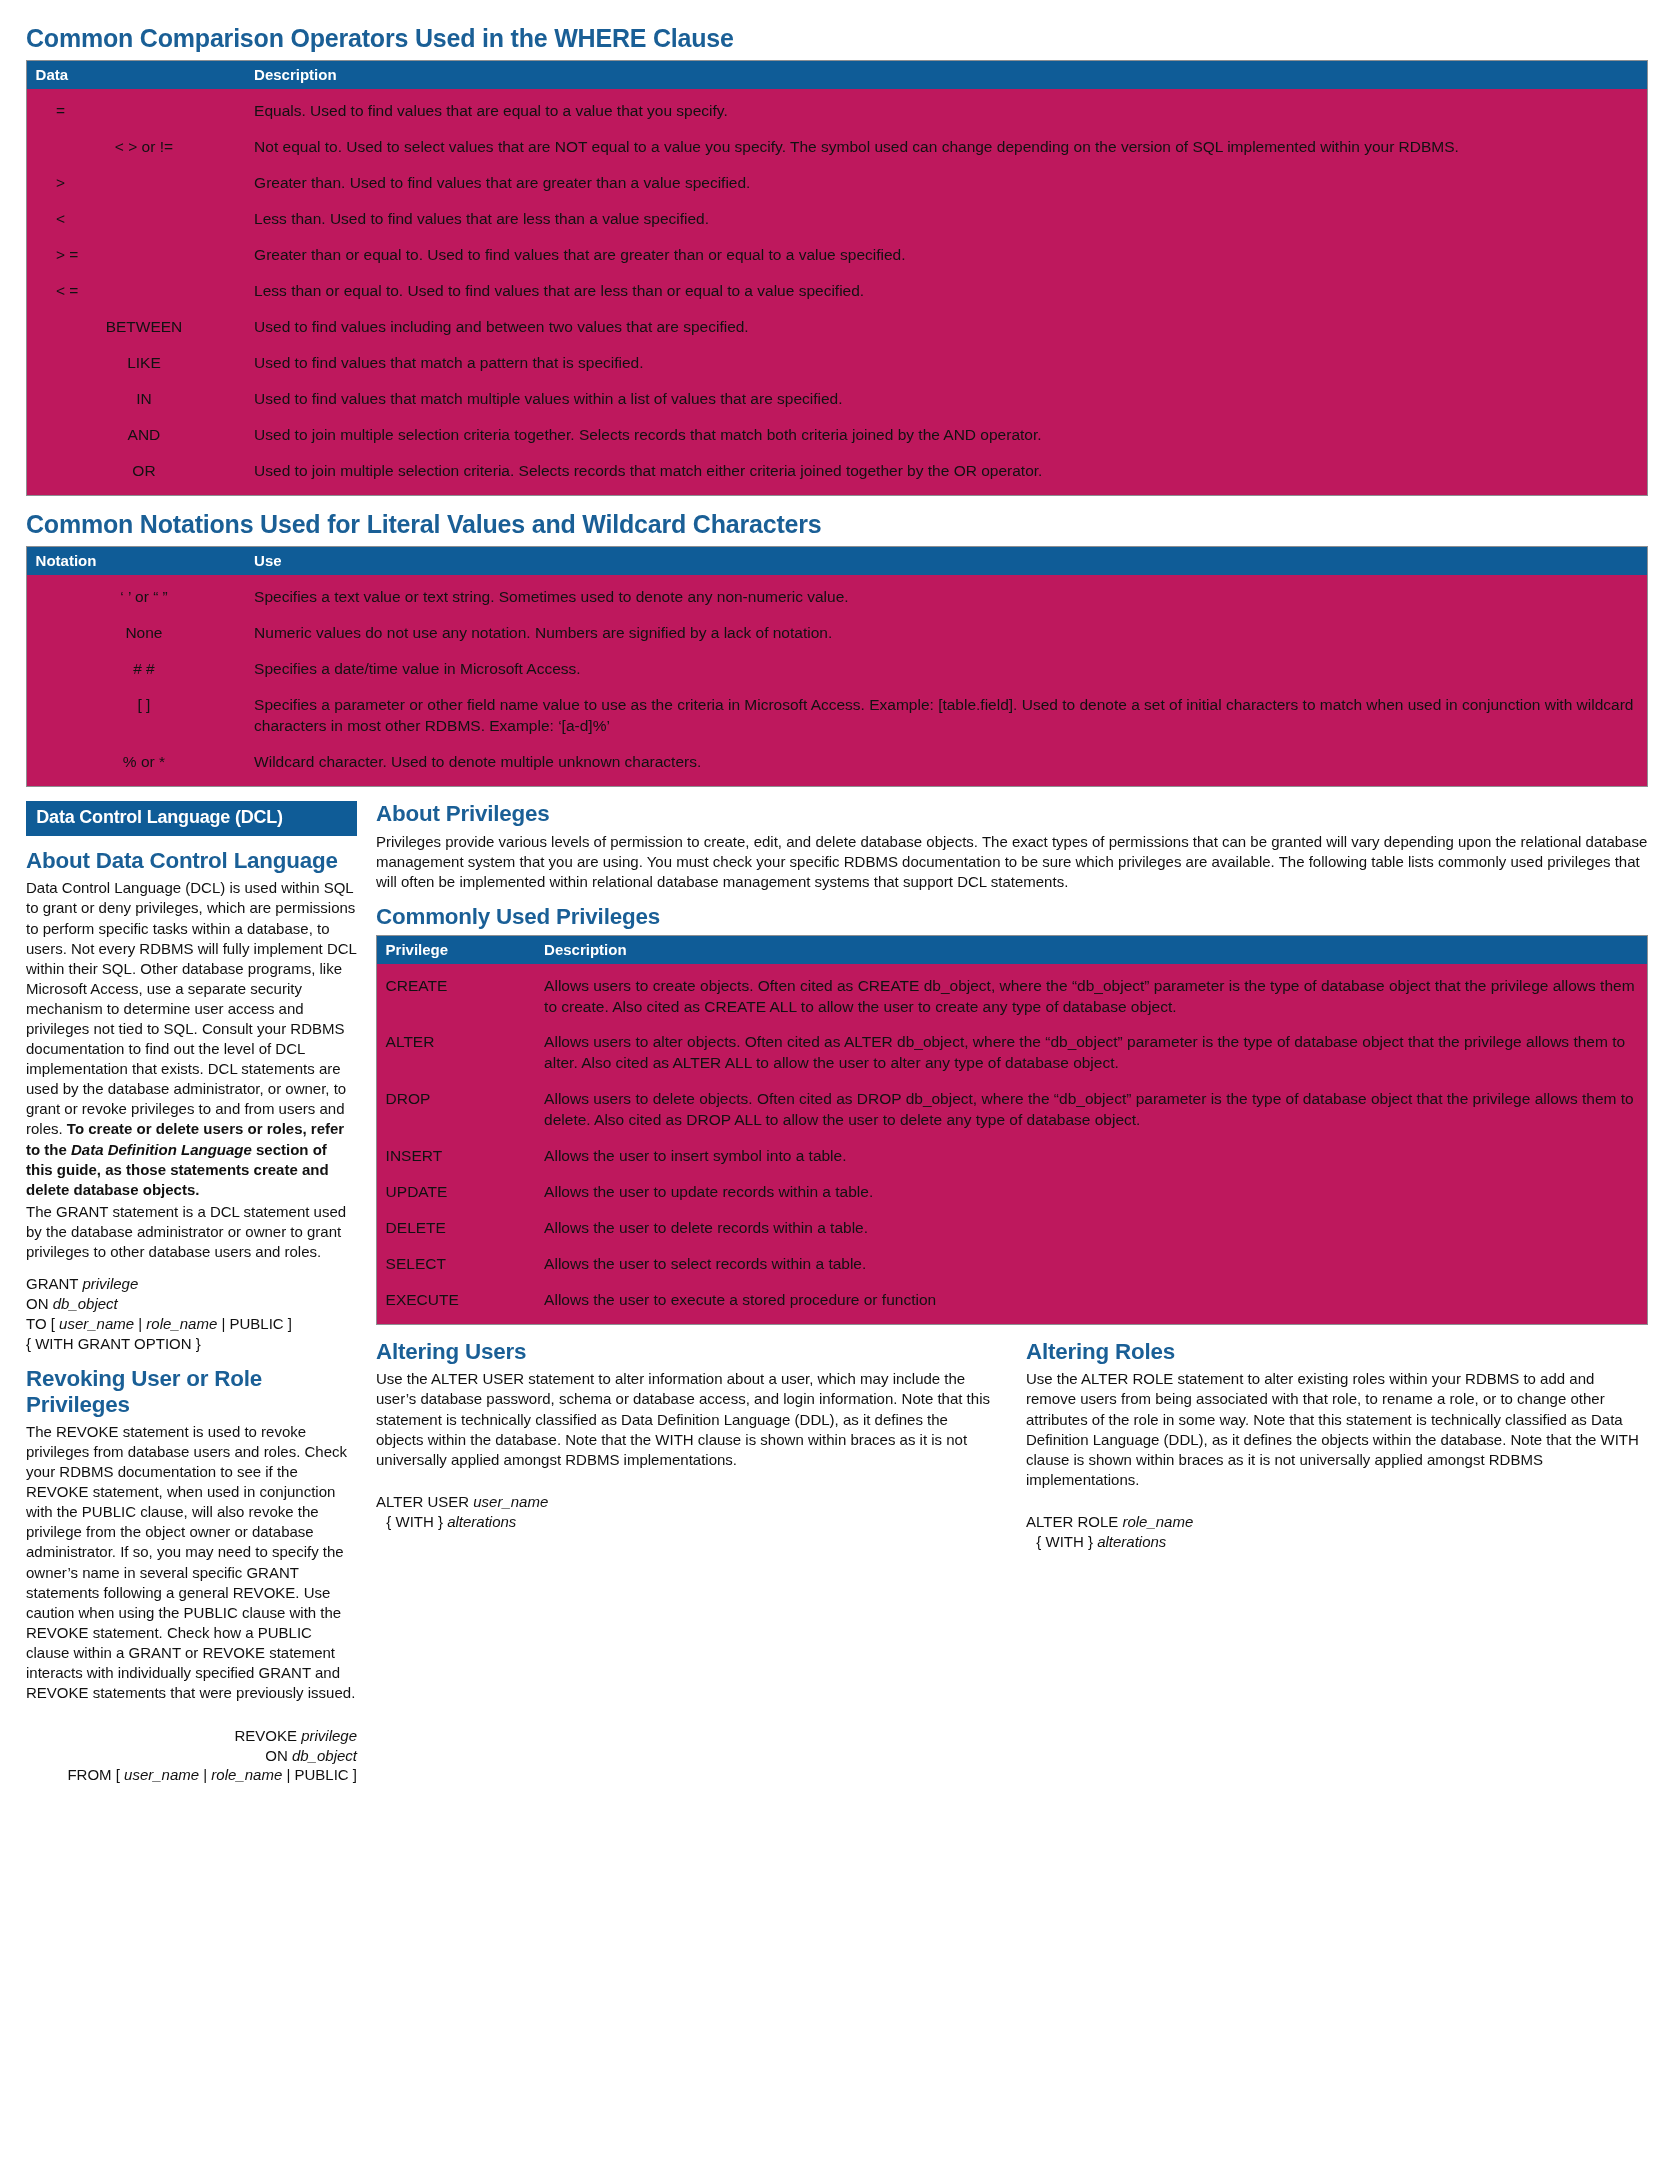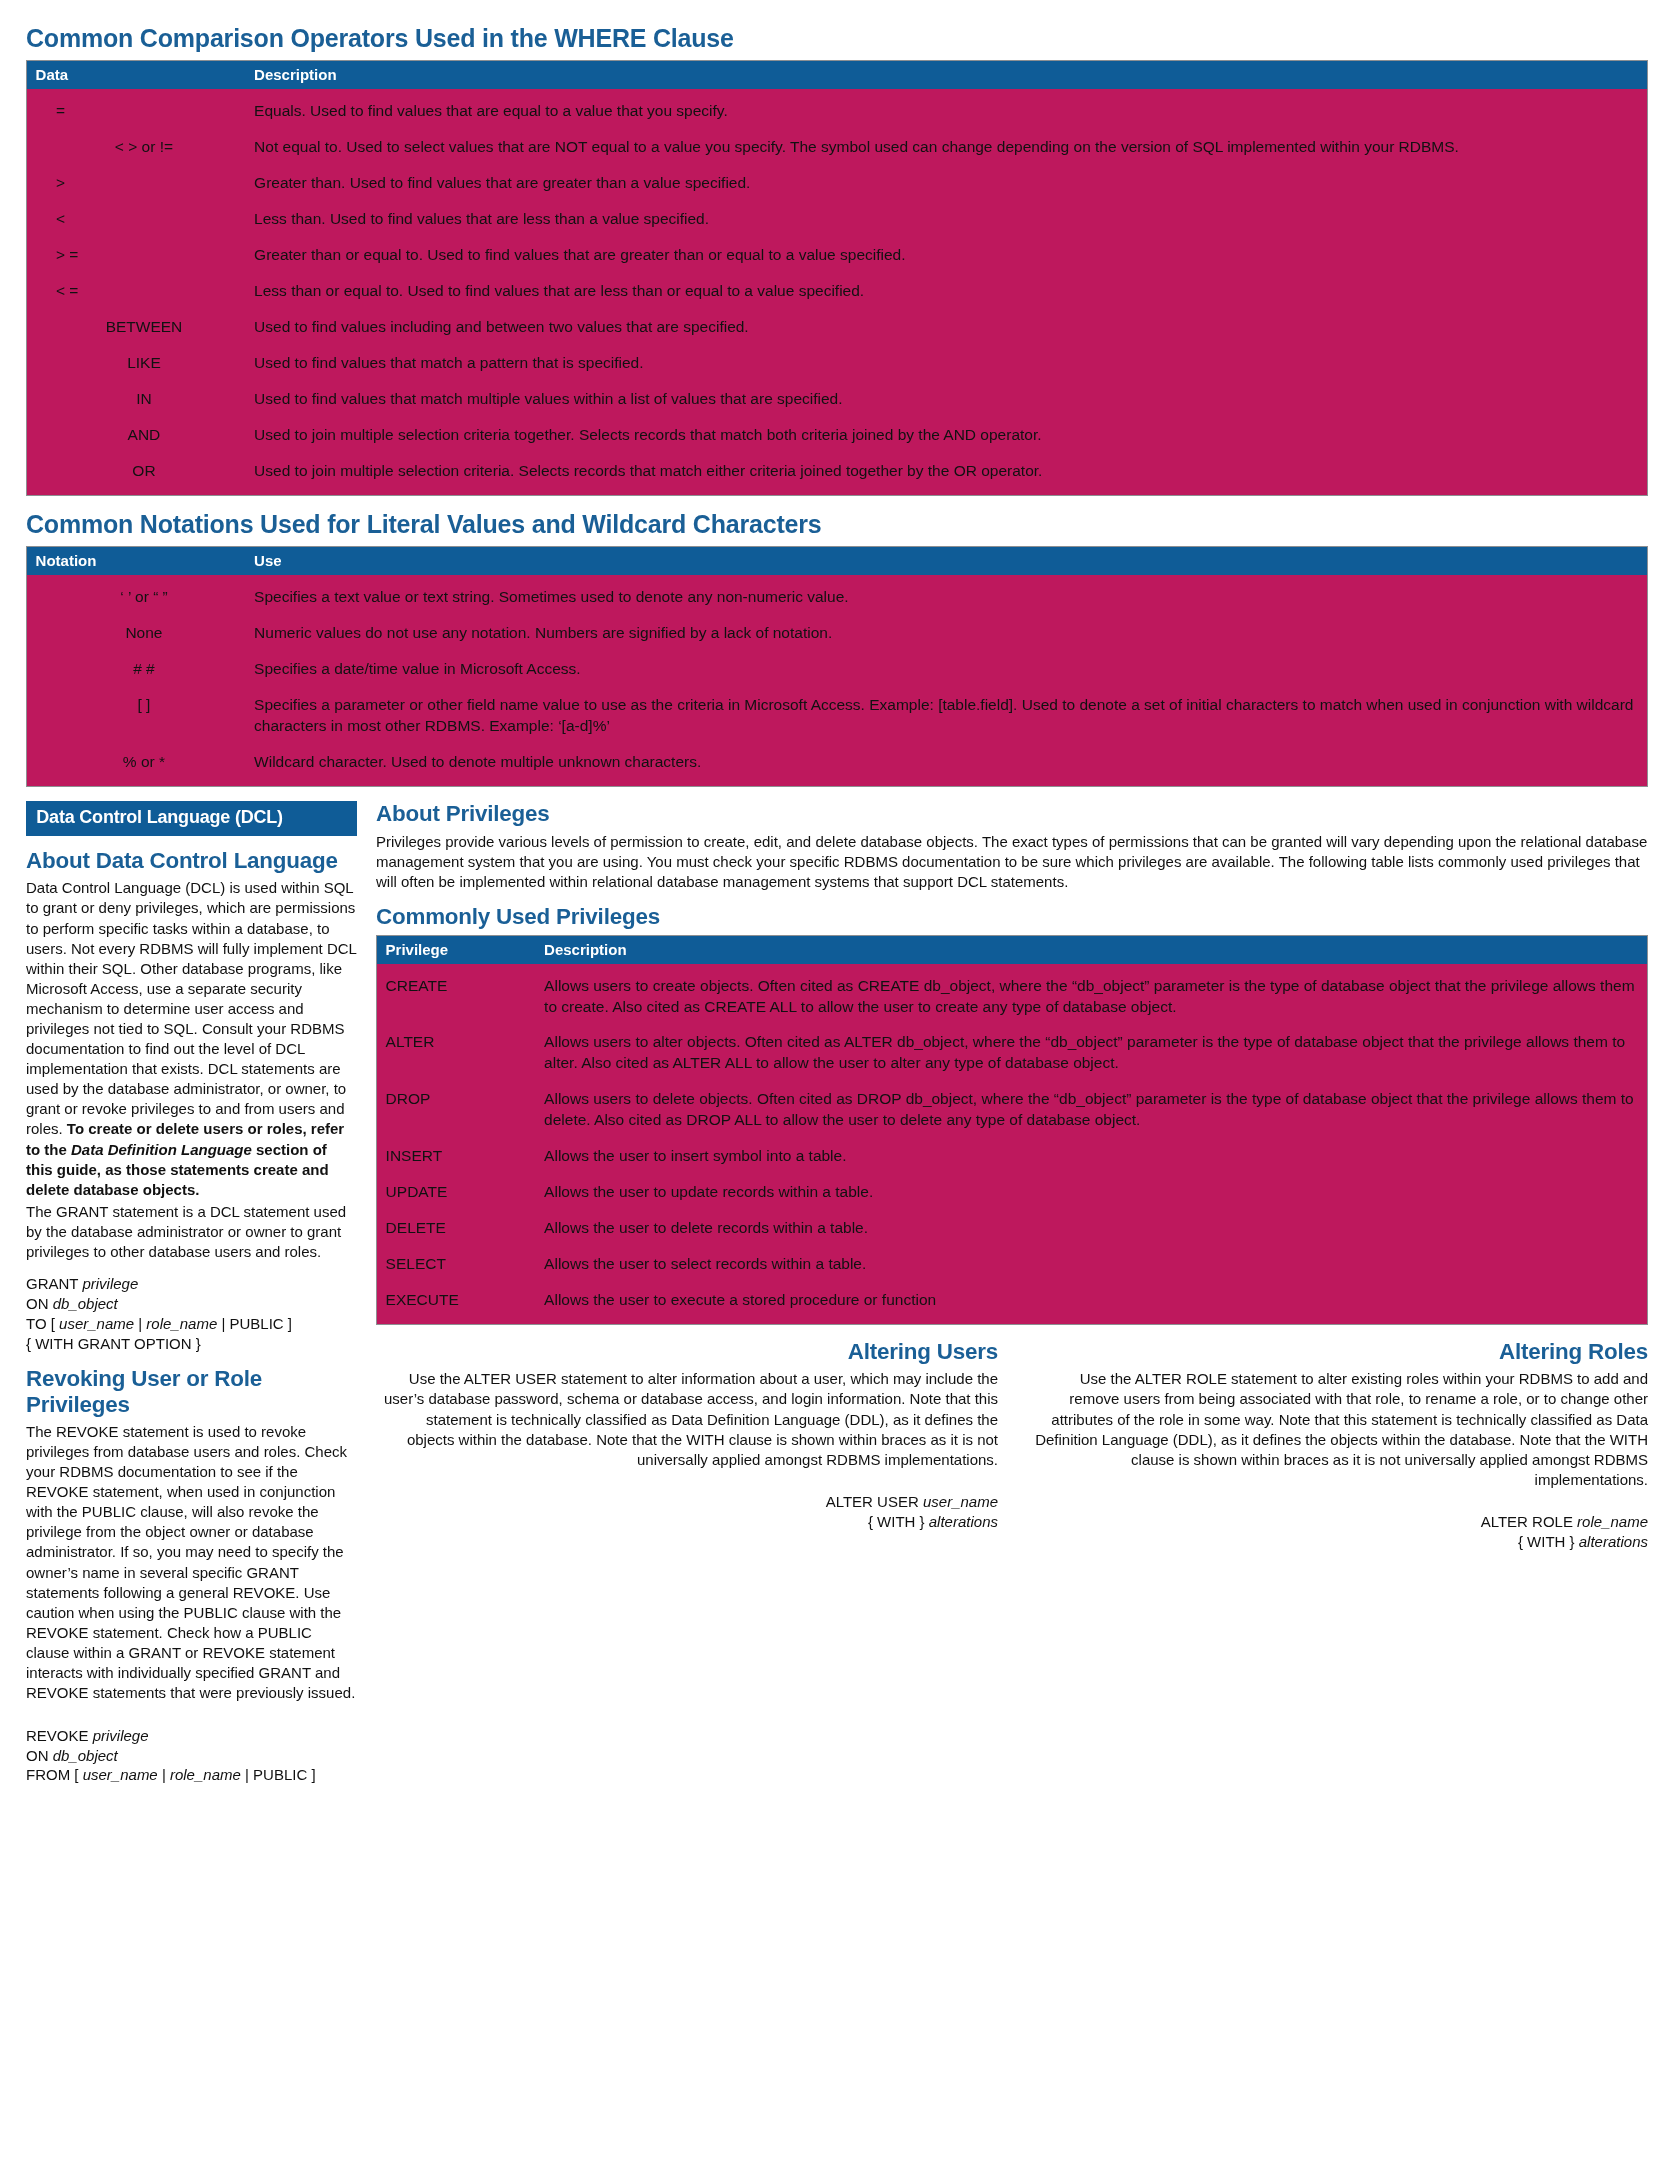--- a/index.html
+++ b/index.html
@@ -98,21 +98,20 @@
   }
   .code i { font-style: italic; }
   .code .indent { padding-left: 10.3px; display: inline-block; }
   b.em { font-weight: bold; }
   i.em { font-style: italic; font-weight: bold; }
 
   .subcols {
     display: flex;
     gap: 28px;
     margin-top: 10.3px;
-    text-align: right;
   }
   .subcols > div { flex: 1 1 0; }
 </style>
 </head>
 <body>
 
 <div class="page">
 
   <h1 class="section-title">Common Comparison Operators Used in the WHERE Clause</h1>
 
@@ -216,21 +215,21 @@
       <p class="body">The GRANT statement is a DCL statement used by the database administrator or owner to grant privileges to other database users and roles.</p>
       <div class="code">
         <div><span>GRANT </span><i>privilege</i></div>
         <div><span>ON </span><i>db_object</i></div>
         <div><span>TO [ </span><i>user_name</i><span> | </span><i>role_name</i><span> | PUBLIC ]</span></div>
         <div>{ WITH GRANT OPTION }</div>
       </div>
 
       <h2 class="sub-title">Revoking User or Role Privileges</h2>
       <p class="body">The REVOKE statement is used to revoke privileges from database users and roles. Check your RDBMS documentation to see if the REVOKE statement, when used in conjunction with the PUBLIC clause, will also revoke the privilege from the object owner or database administrator. If so, you may need to specify the owner’s name in several specific GRANT statements following a general REVOKE. Use caution when using the PUBLIC clause with the REVOKE statement. Check how a PUBLIC clause within a GRANT or REVOKE statement interacts with individually specified GRANT and REVOKE statements that were previously issued.</p>
-      <div class="code" style="margin-top:22.4px;">
+      <div class="code" style="margin-top:22.4px;text-align:right;">
         <div><span>REVOKE </span><i>privilege</i></div>
         <div><span>ON </span><i>db_object</i></div>
         <div><span>FROM [ </span><i>user_name</i><span> | </span><i>role_name</i><span> | PUBLIC ]</span></div>
       </div>
     </div>
 
     <div class="col-right">
 
       <h2 class="sub-title tight" style="margin-top:0;">About Privileges</h2>
       <p class="body wide">Privileges provide various levels of permission to create, edit, and delete database objects. The exact types of permissions that can be granted will vary depending upon the relational database management system that you are using. You must check your specific RDBMS documentation to be sure which privileges are available. The following table lists commonly used privileges that will often be implemented within relational database management systems that support DCL statements.</p>

